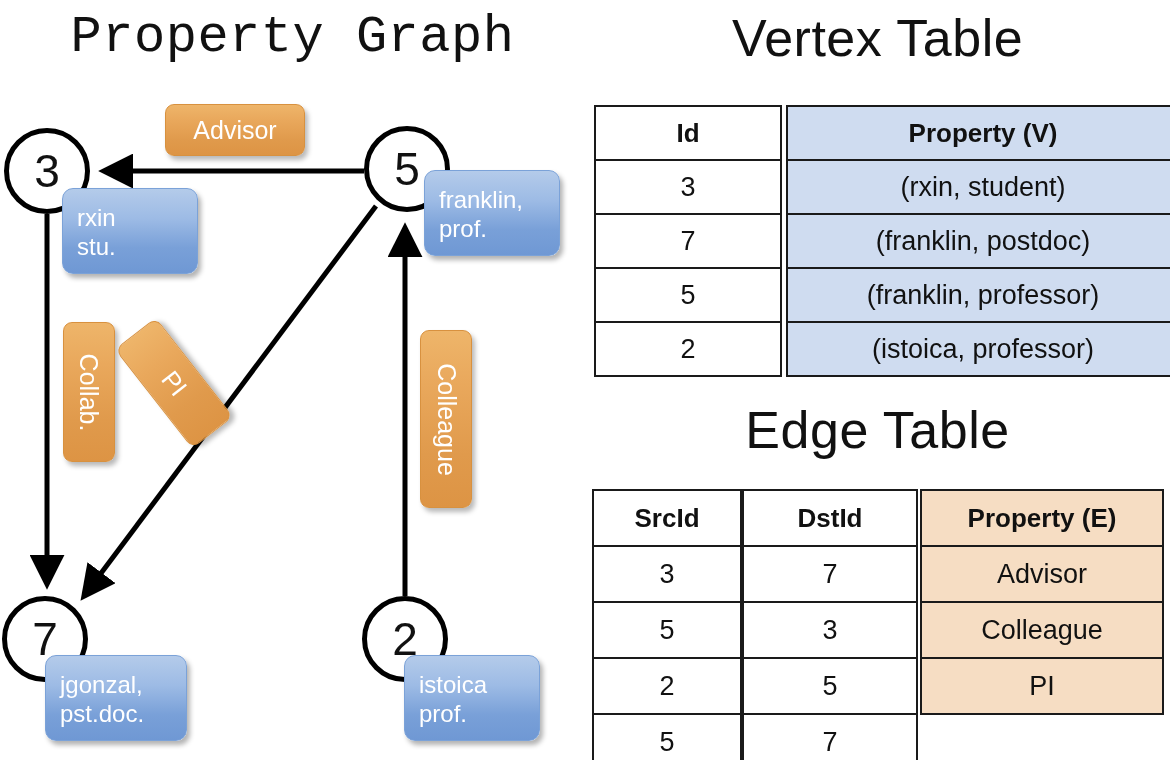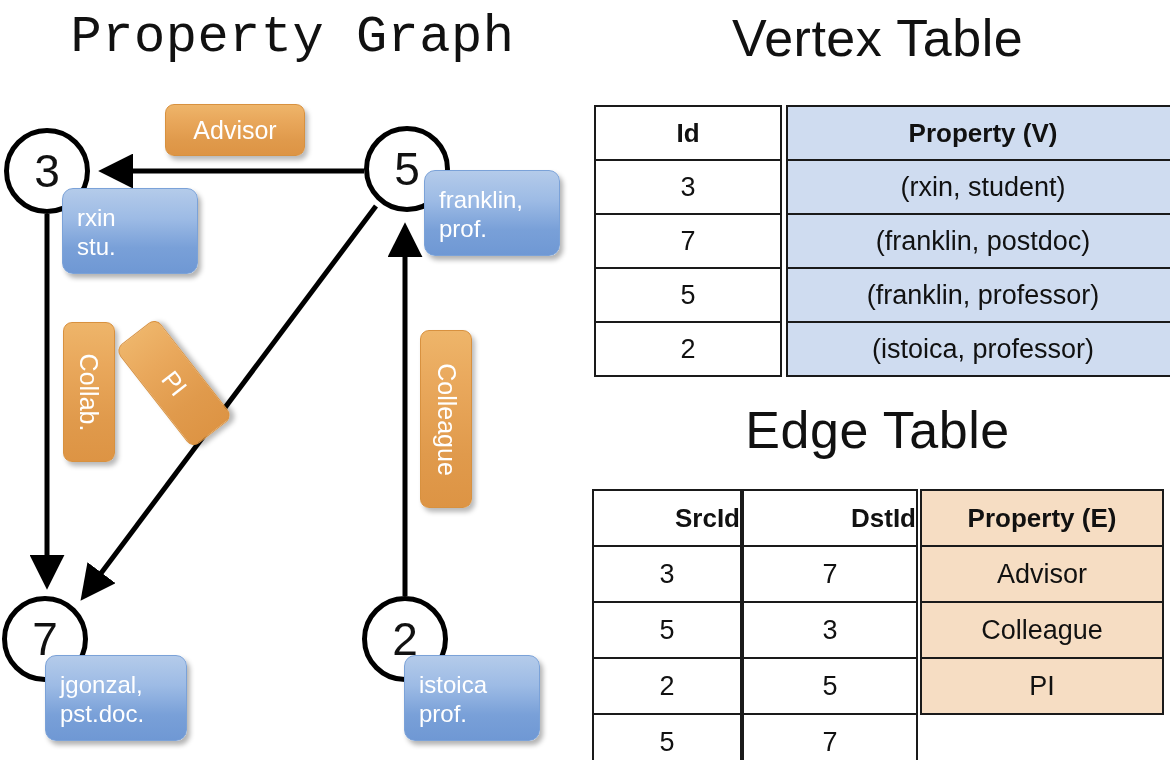--- a/index.html
+++ b/index.html
@@ -107,21 +107,21 @@
 
   #vertex-prop-tbl{left:786px;top:105px;width:394px;}
   #vertex-prop-tbl th,#vertex-prop-tbl td{height:52px;font-size:27px;background:#cfdcf0;}
   #vertex-prop-tbl th{font-size:26px;}
 
   
   #edge-src-tbl{left:592px;top:489px;width:150px;}
   #edge-dst-tbl{left:742px;top:489px;width:176px;}
   #edge-src-tbl th,#edge-src-tbl td,
   #edge-dst-tbl th,#edge-dst-tbl td{height:54px;font-size:27px;background:#fff;}
-  #edge-src-tbl th,#edge-dst-tbl th{font-size:26px;text-align:right;}
+  #edge-src-tbl th,#edge-dst-tbl th{font-size:26px;}
 
   #edge-prop-tbl{left:920px;top:489px;width:244px;}
   #edge-prop-tbl th,#edge-prop-tbl td{height:54px;font-size:27px;background:#f6ddc3;}
   #edge-prop-tbl th{font-size:26px;}
 </style>
 </head>
 <body>
 
 <div class="stage">
 

